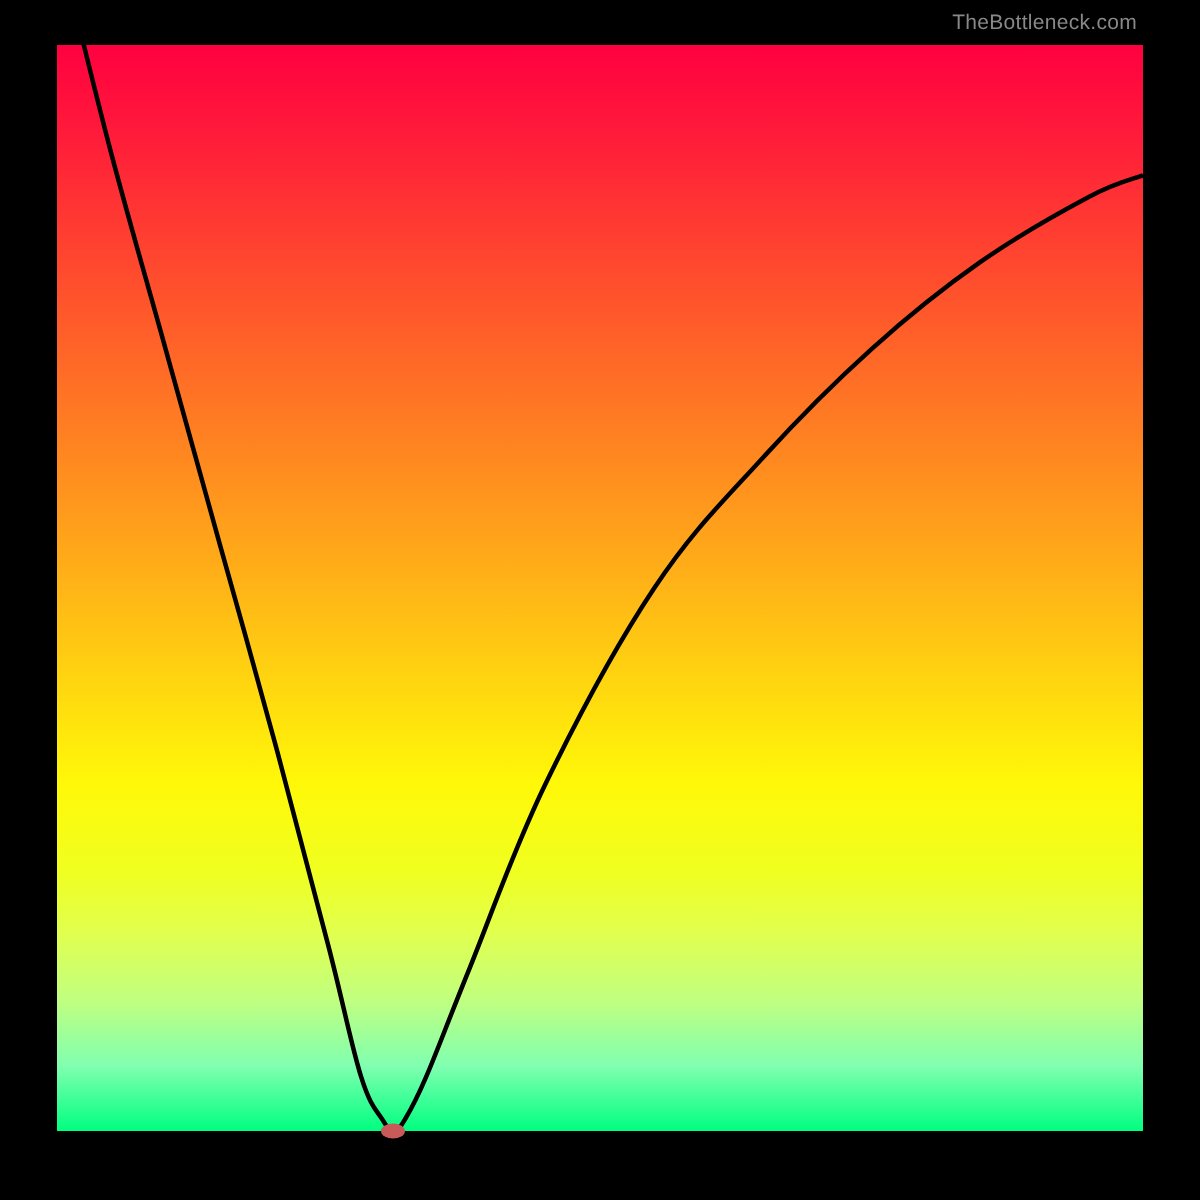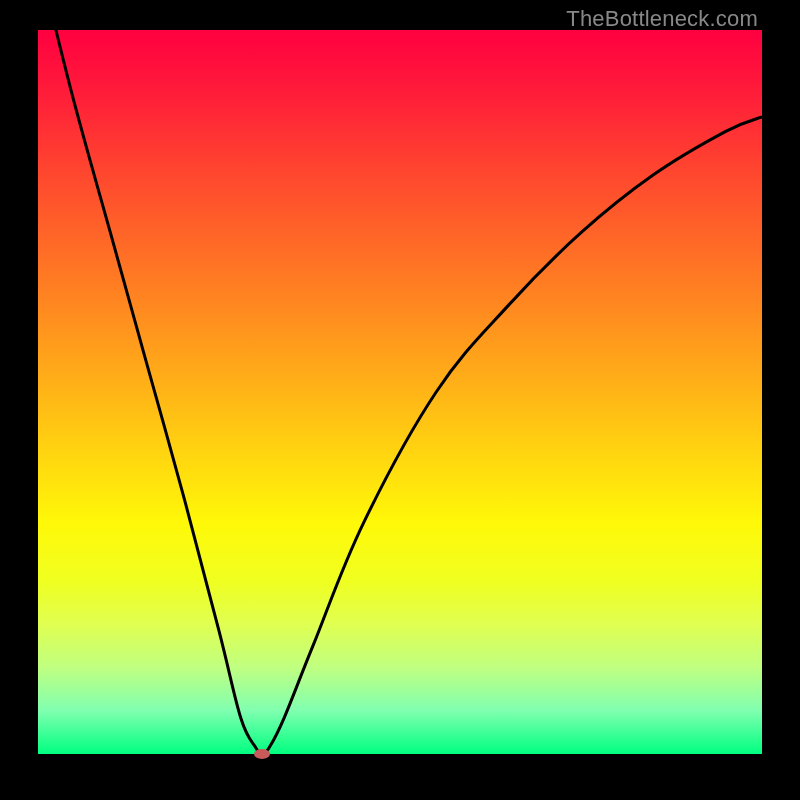--- a/index.html
+++ b/index.html
@@ -30,21 +30,21 @@
       #c0ff80 88%,
       #80ffb0 94%,
       #00ff80 100%
     );
   }
   .watermark {
     position: absolute;
     top: 6px;
     right: 42px;
     color: #888;
-    font-size: 22px;
+    font-size: 14px;
     font-weight: 500;
     letter-spacing: 0.2px;
   }
   svg.curve {
     position: absolute;
     left: 0;
     top: 0;
     width: 724px;
     height: 724px;
   }

